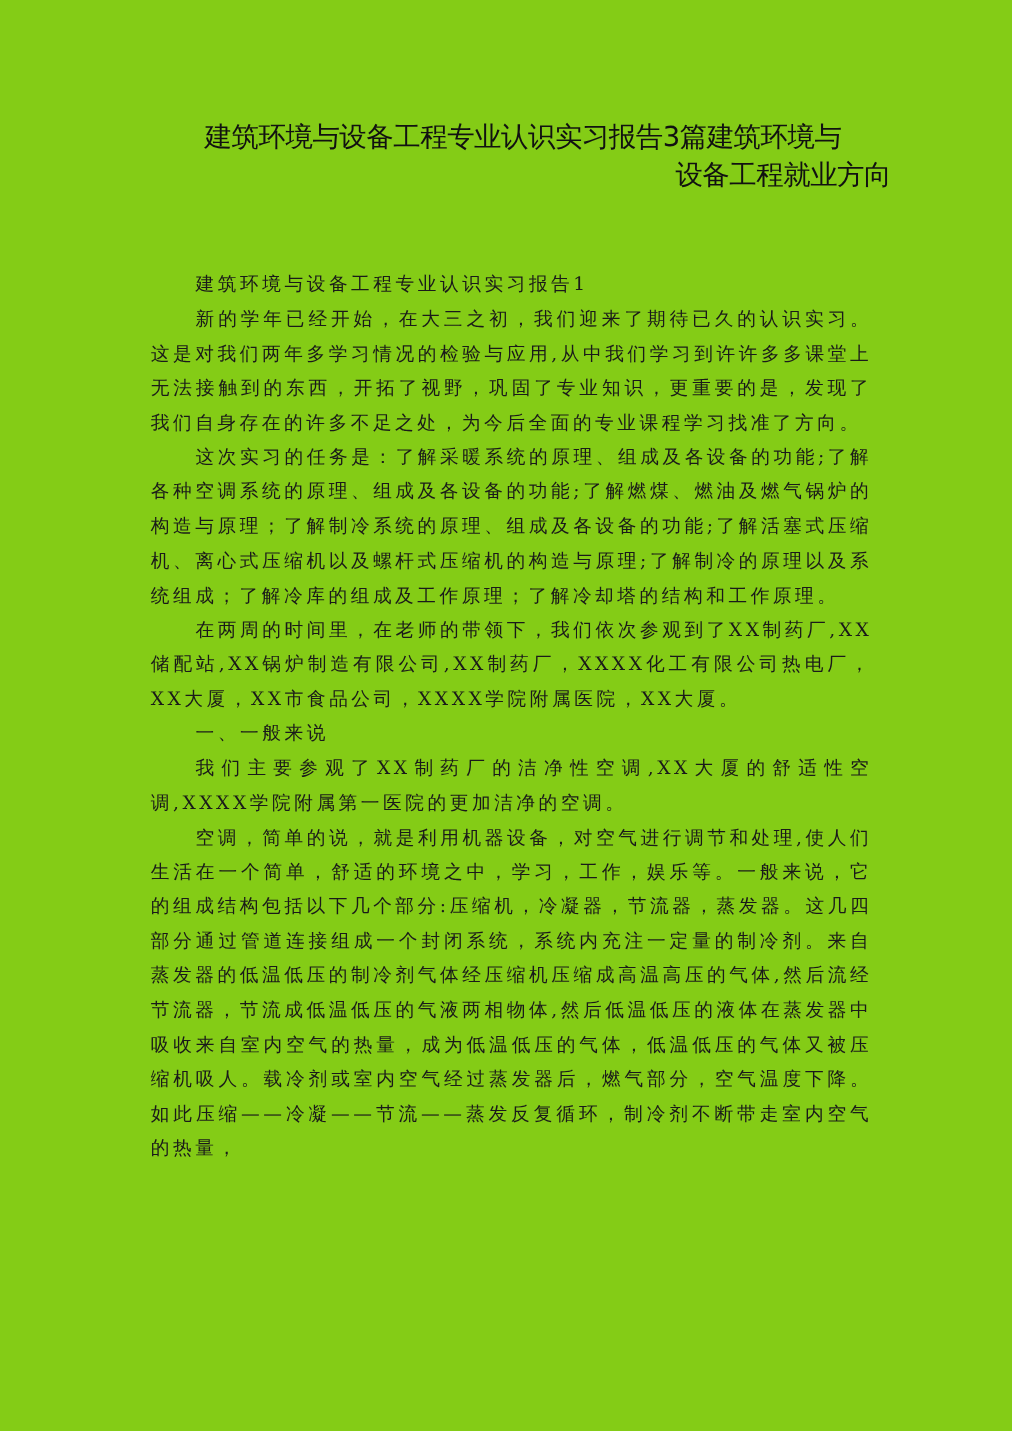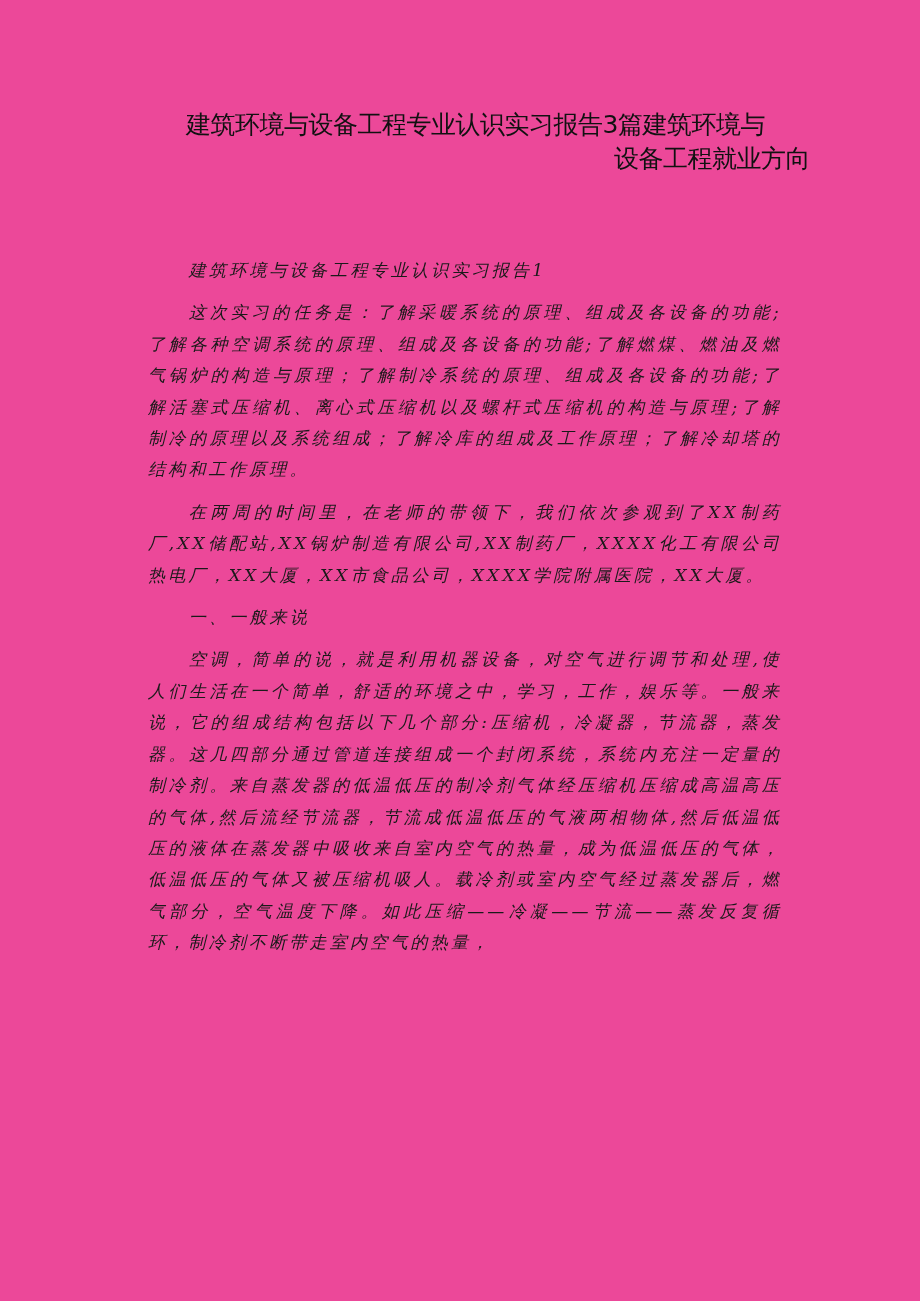--- a/index.html
+++ b/index.html
@@ -1,42 +1,44 @@
 <!DOCTYPE html>
 <html><head>
 <meta charset="utf-8">
 <style>
   html, body { margin: 0; padding: 0; background: #ffffff; }
   body { width: 920px; height: 1301px; position: relative; overflow: hidden; color: #1a1a1a; }
-  .page { position: absolute; left: 0; top: 0; width: 920px; height: 1301px; background: #ec4899; }
+  .page { position: absolute; left: 0; top: 0; width: 920px; height: 1301px; background: #84cc16; }
   .title {
     position: absolute; left: 150px; top: 108px; width: 660px;
     font-family: "DejaVu Sans", "Liberation Sans", sans-serif;
     font-size: 25px; line-height: 34px; text-align: center; color: #111;
     letter-spacing: -0.5px;
   }
   .title .t1 { display: block; text-align: left; padding-left: 36px; }
   .title .t2 { display: block; text-align: right; padding-left: 190px; }
   .body {
     position: absolute; left: 137px; top: 244px; width: 656px;
     font-family: "DejaVu Serif", "Liberation Serif", serif;
     font-size: 17px; line-height: 31.4px; color: #1a1a1a;
     letter-spacing: 3.2px; text-align: justify; text-justify: inter-character;
   }
-  .body p { margin: 11px; text-indent: 2.4em; font-style: italic; }
+  .body p { margin: 0; text-indent: 2.4em; }
 </style>
 </head>
 <body>
 
 <div class="page">
   <div class="title">
     <span class="t1">建筑环境与设备工程专业认识实习报告3篇建筑环境与</span>
     <span class="t2">设备工程就业方向</span>
   </div>
 
   <div class="body">
     <p>建筑环境与设备工程专业认识实习报告1</p>
+    <p>新的学年已经开始，在大三之初，我们迎来了期待已久的认识实习。这是对我们两年多学习情况的检验与应用,从中我们学习到许许多多课堂上无法接触到的东西，开拓了视野，巩固了专业知识，更重要的是，发现了我们自身存在的许多不足之处，为今后全面的专业课程学习找准了方向。</p>
     <p>这次实习的任务是：了解采暖系统的原理、组成及各设备的功能;了解各种空调系统的原理、组成及各设备的功能;了解燃煤、燃油及燃气锅炉的构造与原理；了解制冷系统的原理、组成及各设备的功能;了解活塞式压缩机、离心式压缩机以及螺杆式压缩机的构造与原理;了解制冷的原理以及系统组成；了解冷库的组成及工作原理；了解冷却塔的结构和工作原理。</p>
     <p>在两周的时间里，在老师的带领下，我们依次参观到了XX制药厂,XX储配站,XX锅炉制造有限公司,XX制药厂，XXXX化工有限公司热电厂，XX大厦，XX市食品公司，XXXX学院附属医院，XX大厦。</p>
     <p>一、一般来说</p>
+    <p>我们主要参观了XX制药厂的洁净性空调,XX大厦的舒适性空调,XXXX学院附属第一医院的更加洁净的空调。</p>
     <p>空调，简单的说，就是利用机器设备，对空气进行调节和处理,使人们生活在一个简单，舒适的环境之中，学习，工作，娱乐等。一般来说，它的组成结构包括以下几个部分:压缩机，冷凝器，节流器，蒸发器。这几四部分通过管道连接组成一个封闭系统，系统内充注一定量的制冷剂。来自蒸发器的低温低压的制冷剂气体经压缩机压缩成高温高压的气体,然后流经节流器，节流成低温低压的气液两相物体,然后低温低压的液体在蒸发器中吸收来自室内空气的热量，成为低温低压的气体，低温低压的气体又被压缩机吸人。载冷剂或室内空气经过蒸发器后，燃气部分，空气温度下降。如此压缩——冷凝——节流——蒸发反复循环，制冷剂不断带走室内空气的热量，</p>
   </div>
 </div>
 
 </body></html>

